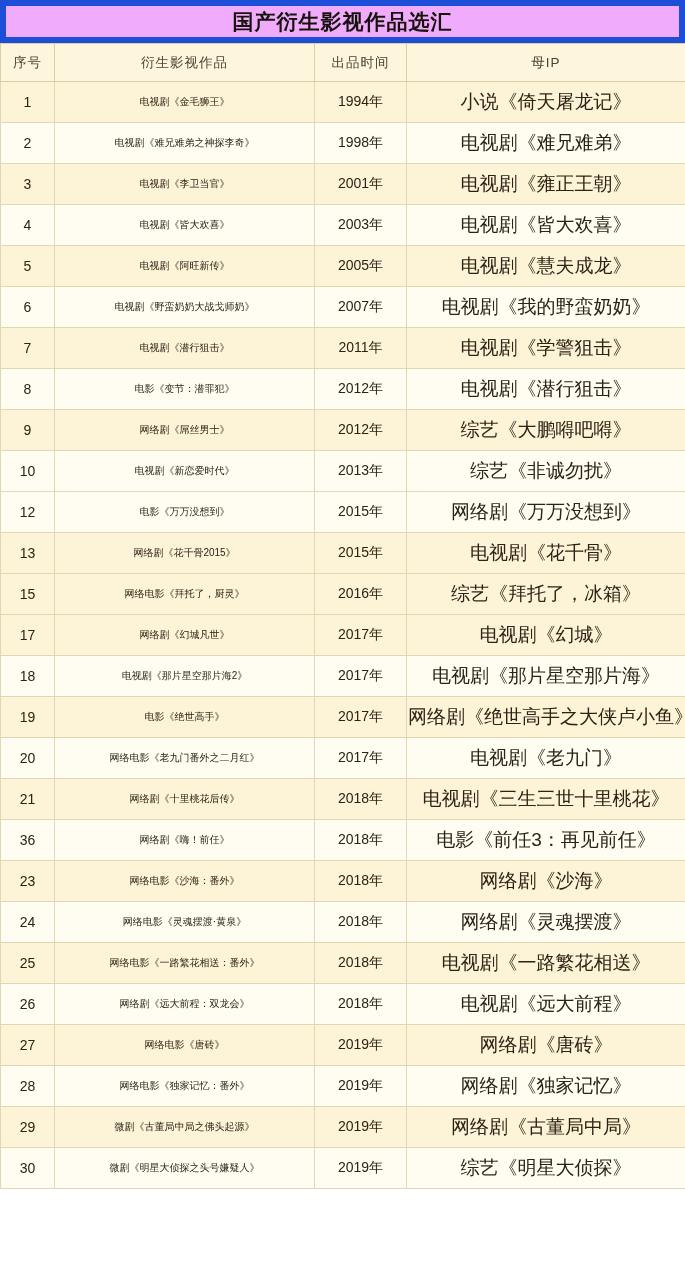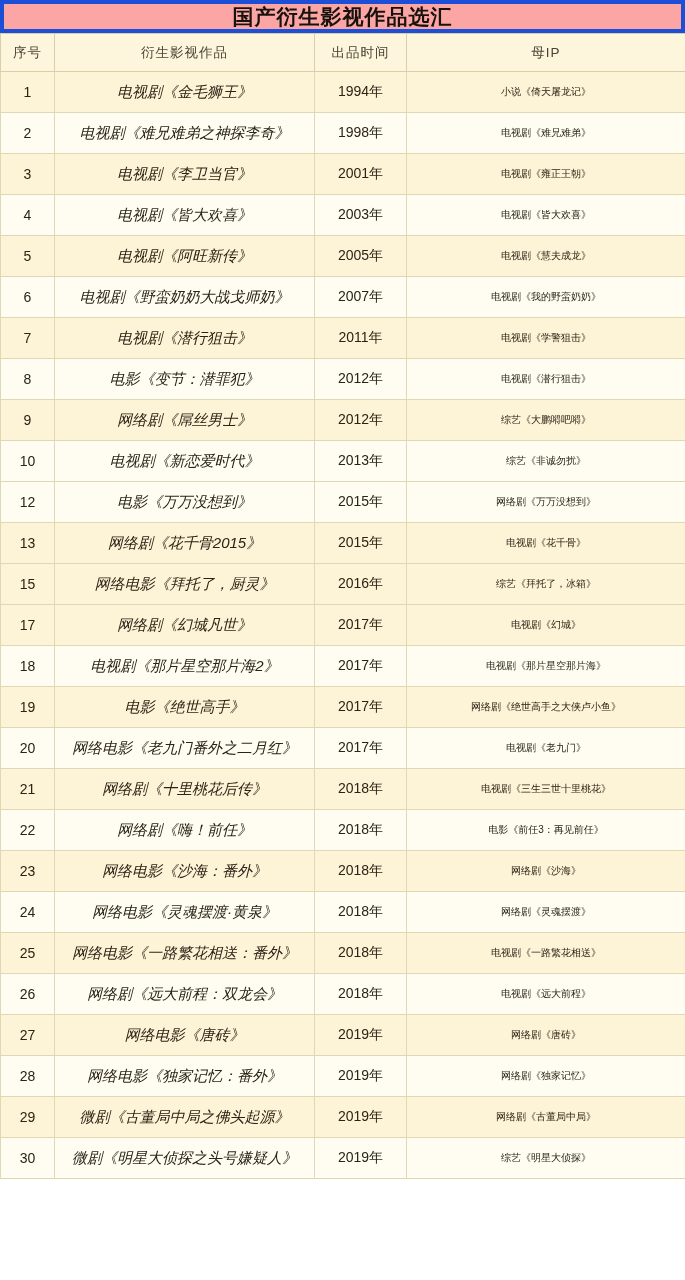--- a/index.html
+++ b/index.html
@@ -29,23 +29,23 @@
     opacity: 0.30;
     display: flex;
     align-items: center;
     justify-content: center;
     overflow: hidden;
   }
   .watermark svg { display: block; }
   .title-bar {
     position: relative;
     z-index: 2;
-    height: 33px;
-    background: #fca5a5;
-    border: 4px solid #1d4ed8;
+    height: 43px;
+    background: #f0abfc;
+    border: 6px solid #1d4ed8;
     display: flex;
     align-items: center;
     justify-content: center;
   }
   .title-bar .title {
     font-size: 21px;
     font-weight: bold;
     letter-spacing: 1px;
     color: #17130c;
   }
@@ -76,23 +76,23 @@
     height: 41px;
     text-align: center;
     vertical-align: middle;
     white-space: nowrap;
     overflow: hidden;
     color: #2b2415;
   }
   tbody tr.odd td { background: #fdf3d7; }
   tbody tr.even td { background: #fffdf2; }
   tbody td.idx { font-size: 14px; }
-  tbody td.work { font-size: 15px; font-style: italic; }
+  tbody td.work { font-size: 10px; }
   tbody td.year { font-size: 14px; }
-  tbody td.ip { font-size: 10px; }
+  tbody td.ip { font-size: 19px; }
 </style>
 </head>
 <body>
 
 <div class="sheet">
 
   <div class="watermark">
     <svg width="520" height="520" viewBox="0 0 520 520" aria-hidden="true">
       <g fill="none" stroke="#e4d7b0" stroke-width="10">
         <path d="M260 60 L430 380 L90 380 Z"></path>
@@ -227,21 +227,21 @@
           <td class="year">2017年</td>
           <td class="ip">电视剧《老九门》</td>
         </tr>
         <tr class="odd">
           <td class="idx">21</td>
           <td class="work">网络剧《十里桃花后传》</td>
           <td class="year">2018年</td>
           <td class="ip">电视剧《三生三世十里桃花》</td>
         </tr>
         <tr class="even">
-          <td class="idx">22</td>
+          <td class="idx">36</td>
           <td class="work">网络剧《嗨！前任》</td>
           <td class="year">2018年</td>
           <td class="ip">电影《前任3：再见前任》</td>
         </tr>
         <tr class="odd">
           <td class="idx">23</td>
           <td class="work">网络电影《沙海：番外》</td>
           <td class="year">2018年</td>
           <td class="ip">网络剧《沙海》</td>
         </tr>

